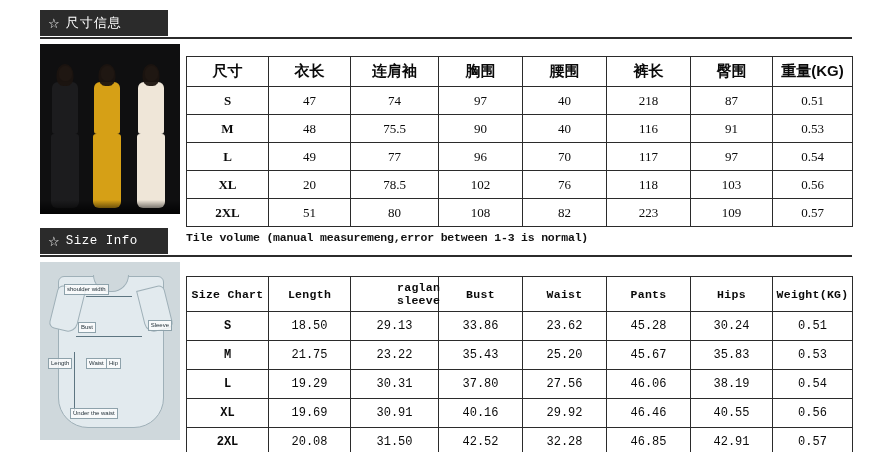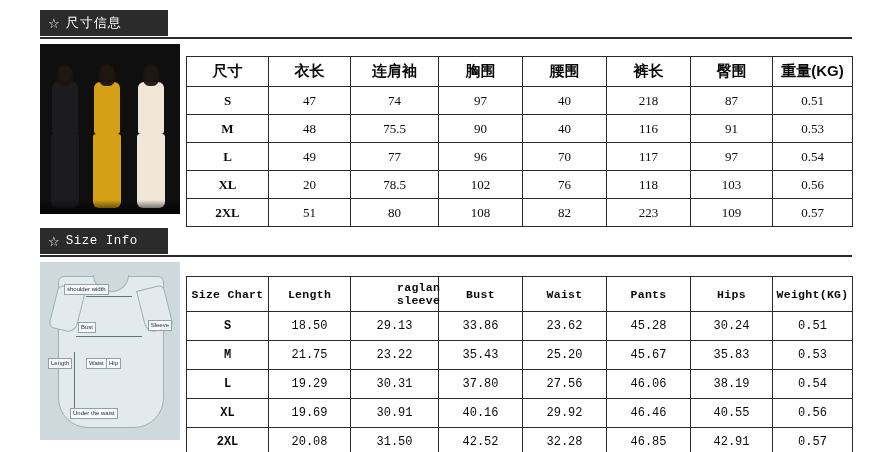--- a/index.html
+++ b/index.html
@@ -384,20 +384,21 @@
       </tr>
     </tbody>
   </table>
 
   <div class="section sec-en">
     <div class="hdr-row">
       <div class="hdr-badge en">
         <span class="star">☆</span>
         <span class="htxt">Size Info</span>
       </div>
+      <div class="hdr-note en">Tile volume (manual measuremeng,error between 1-3 is normal)</div>
       <div class="hdr-rule"></div>
     </div>
   </div>
 
   <div class="media en">
     <div class="diagram">
       <div class="garment">
         <div class="neck"></div>
         <div class="sleeve-l"></div>
         <div class="sleeve-r"></div>

